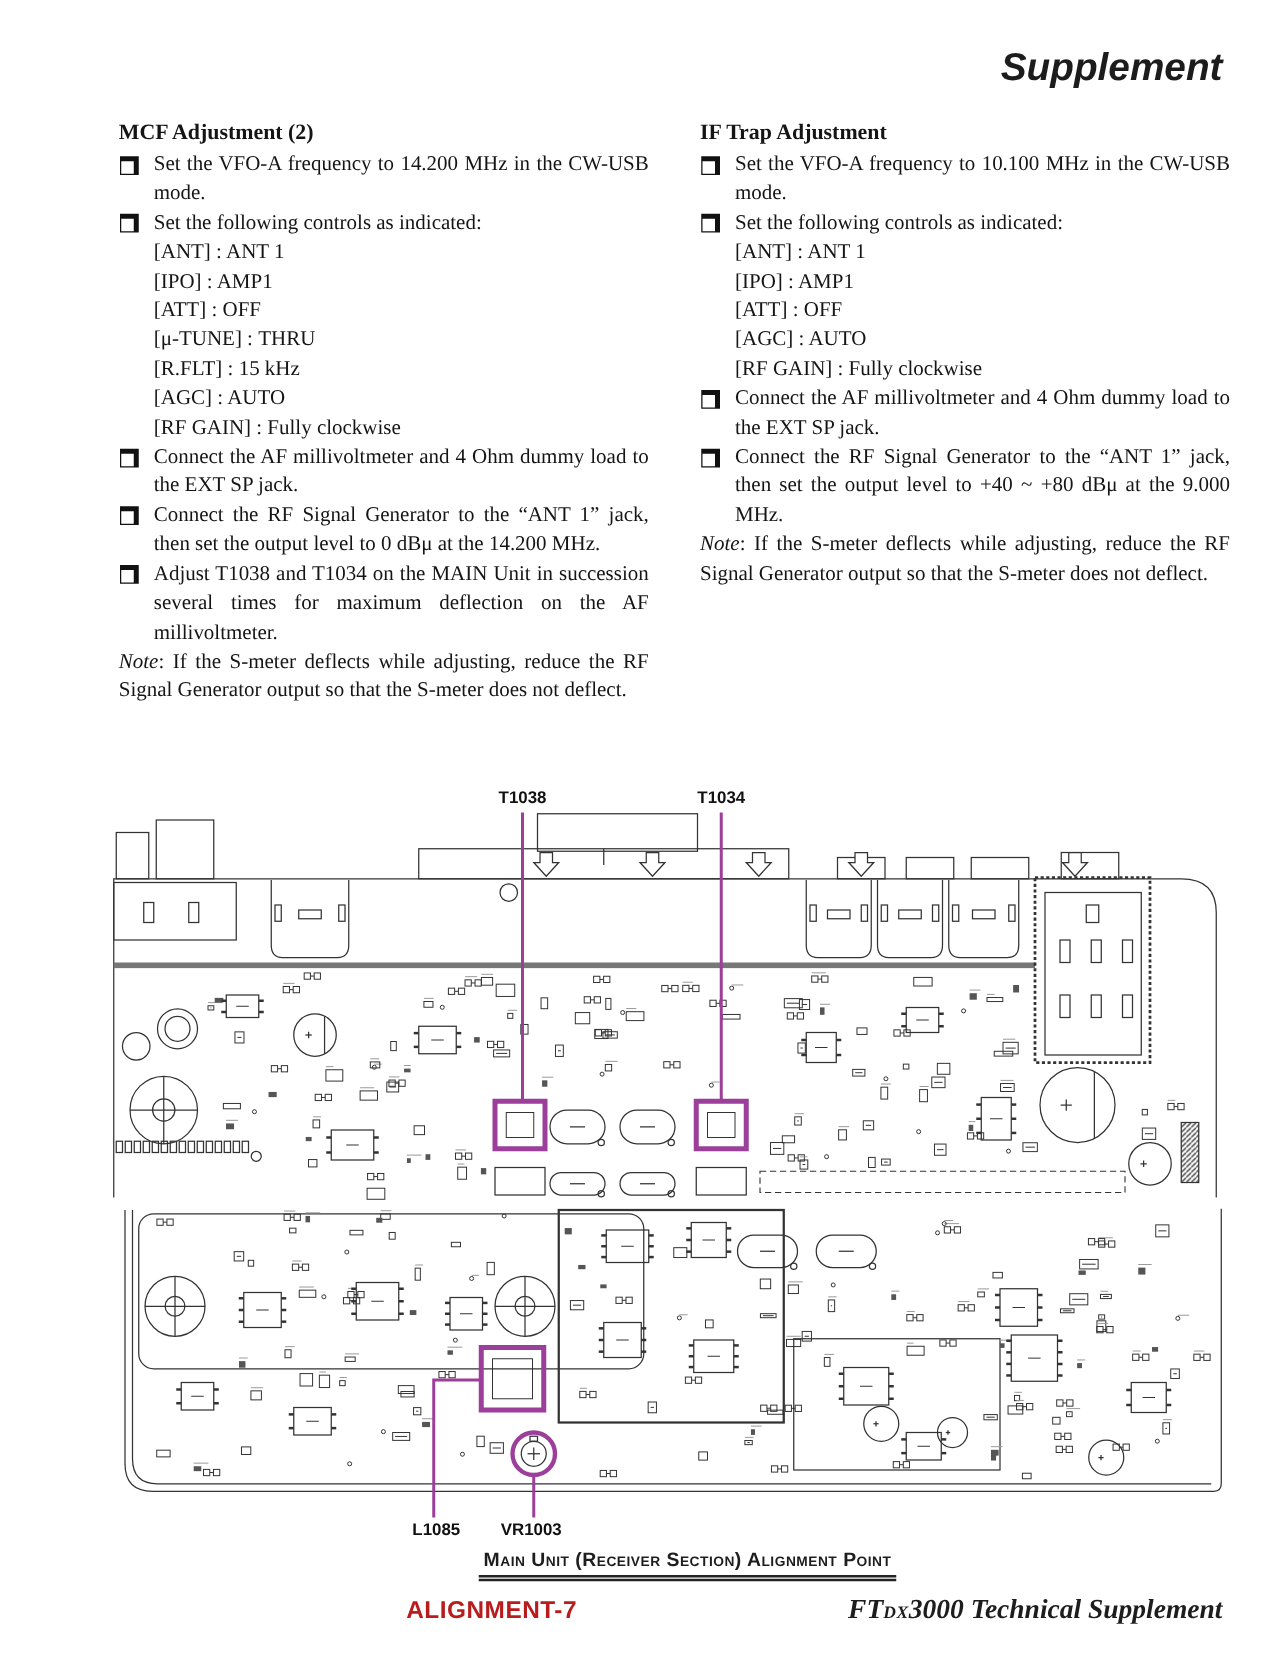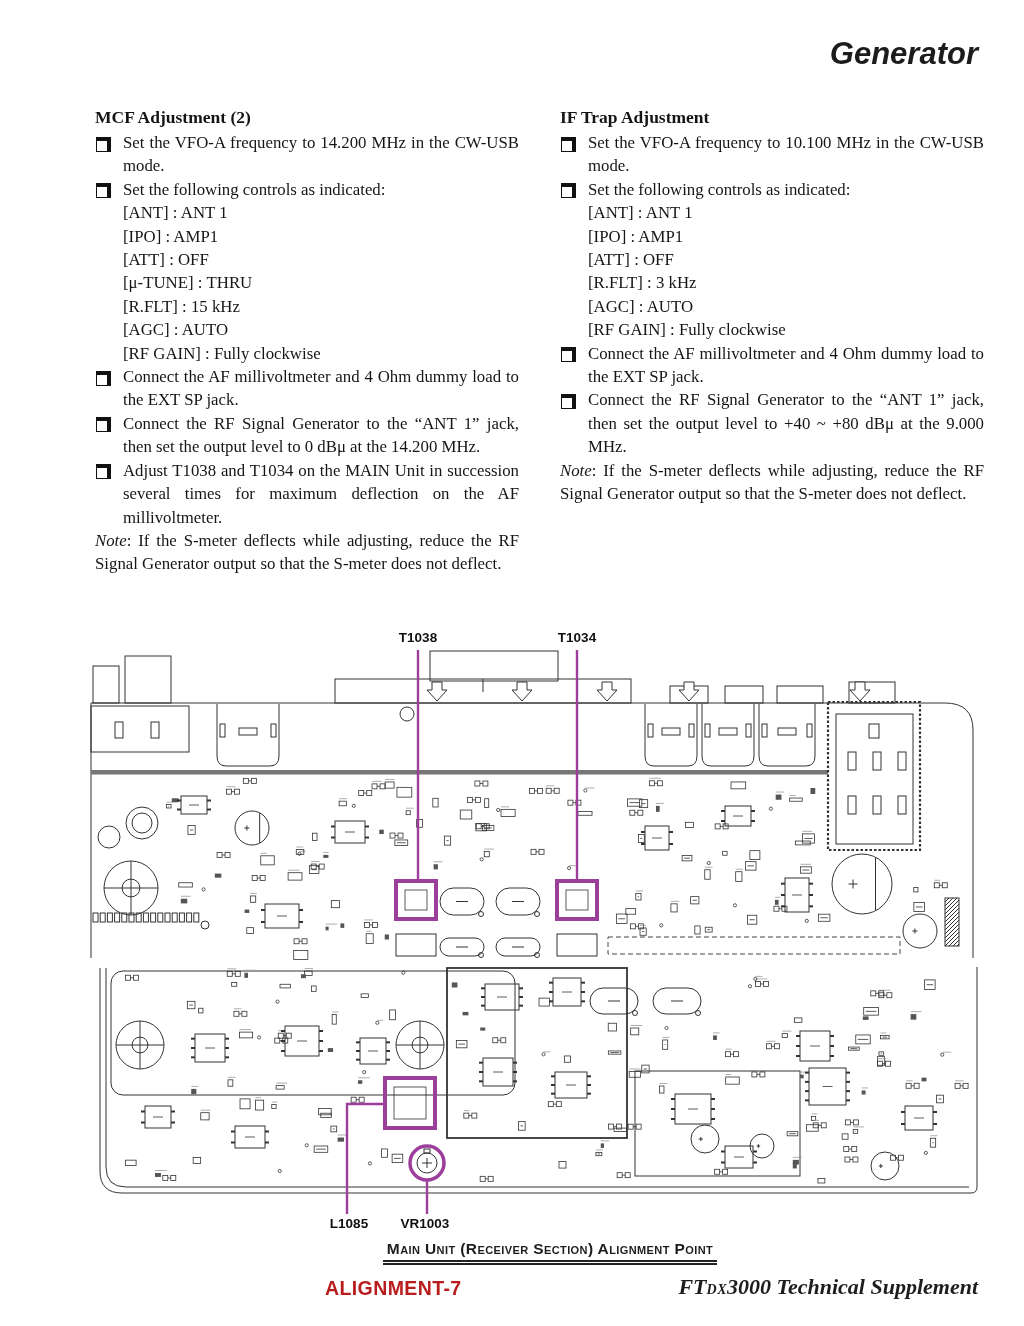--- a/index.html
+++ b/index.html
@@ -4,21 +4,21 @@
 <style>
   html,body{margin:0;padding:0;background:#fff;}
   body{width:1024px;height:1326px;position:relative;overflow:hidden;
        font-family:"Liberation Serif",serif;color:#151515;}
   .page-title{position:absolute;top:36px;right:46px;
        font-family:"Liberation Sans",sans-serif;font-weight:700;font-style:italic;
        font-size:31px;letter-spacing:0px;color:#1c1c1c;}
   .col{position:absolute;top:94px;width:424px;font-size:16.8px;line-height:23.4px;}
   .col-left{left:95px;}
   .col-right{left:560px;}
-  .col h3{margin:12px 0 2px 0;font-size:17.5px;line-height:23px;font-weight:700;}
+  .col h3{margin:0 0 2px 0;font-size:17.5px;line-height:23px;font-weight:700;}
   .item{position:relative;padding-left:28px;text-align:justify;}
   .bullet{position:absolute;left:1px;top:5.5px;width:10px;height:10px;
        border:1.6px solid #111;border-top-width:4.4px;border-right-width:4.4px;}
   .subline{padding-left:28px;}
   .note{text-align:justify;}
   .note-label{font-style:italic;margin-top:12px;}
   .diagram-wrap{position:absolute;left:85px;top:626px;width:912px;height:614px;}
   .caption-row{position:absolute;left:90px;top:1240px;width:920px;text-align:center;text-decoration:underline;}
   .caption{display:inline-block;font-family:"Liberation Sans",sans-serif;
        font-weight:700;font-size:15.5px;font-variant:small-caps;letter-spacing:.4px;
@@ -27,21 +27,21 @@
        font-family:"Liberation Sans",sans-serif;font-weight:700;font-size:19.5px;
        letter-spacing:.4px;color:#b91c1c;width:430px;left:325px;}
   .footer-doc{position:absolute;top:1274px;right:46px;
        font-family:Liberation Serif, serif;font-weight:700;font-style:italic;
        font-size:22px;color:#1d1d1d;}
   .footer-doc .sub{font-size:14px;letter-spacing:.5px;}
 </style>
 </head>
 <body>
 
-<div class="page-title">Generator</div>
+<div class="page-title">Supplement</div>
 
 <div class="col col-left">
   <h3>MCF Adjustment (2)</h3>
   <div class="items">
       <div class="item"><span class="bullet"></span>Set the VFO-A frequency to 14.200 MHz in the CW-USB mode.</div>
       <div class="item"><span class="bullet"></span>Set the following controls as indicated:</div>
       <div class="subline">[ANT] : ANT 1</div>
       <div class="subline">[IPO] : AMP1</div>
       <div class="subline">[ATT] : OFF</div>
       <div class="subline">[μ-TUNE] : THRU</div>
@@ -56,21 +56,20 @@
 </div>
 
 <div class="col col-right">
   <h3>IF Trap Adjustment</h3>
   <div class="items">
       <div class="item"><span class="bullet"></span>Set the VFO-A frequency to 10.100 MHz in the CW-USB mode.</div>
       <div class="item"><span class="bullet"></span>Set the following controls as indicated:</div>
       <div class="subline">[ANT] : ANT 1</div>
       <div class="subline">[IPO] : AMP1</div>
       <div class="subline">[ATT] : OFF</div>
-      <div class="subline">[R.FLT] : 3 kHz</div>
       <div class="subline">[AGC] : AUTO</div>
       <div class="subline">[RF GAIN] : Fully clockwise</div>
       <div class="item"><span class="bullet"></span>Connect the AF millivoltmeter and 4 Ohm dummy load to the EXT SP jack.</div>
       <div class="item"><span class="bullet"></span>Connect the RF Signal Generator to the “ANT 1” jack, then set the output level to +40 ~ +80 dBμ at the 9.000 MHz.</div>
       <div class="note"><span class="note-label">Note</span>: If the S-meter deflects while adjusting, reduce the RF Signal Generator output so that the S-meter does not deflect.</div>
     </div>
 </div>
 
 <div class="diagram-wrap">
   <svg id="pcb" width="912" height="614" viewBox="0 0 912 614">

